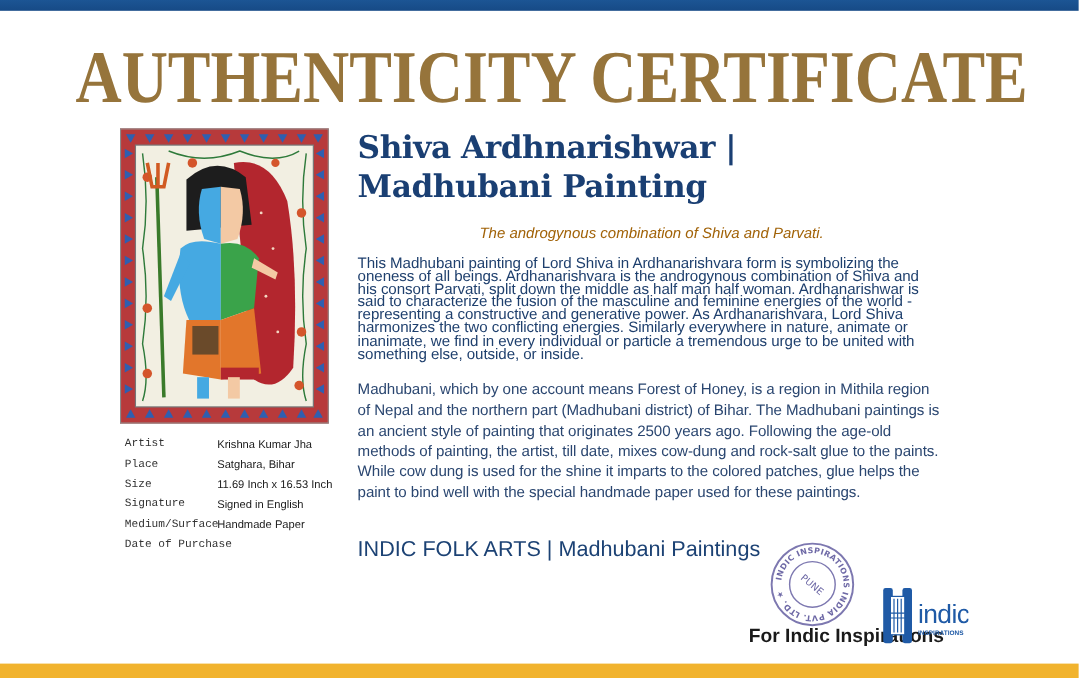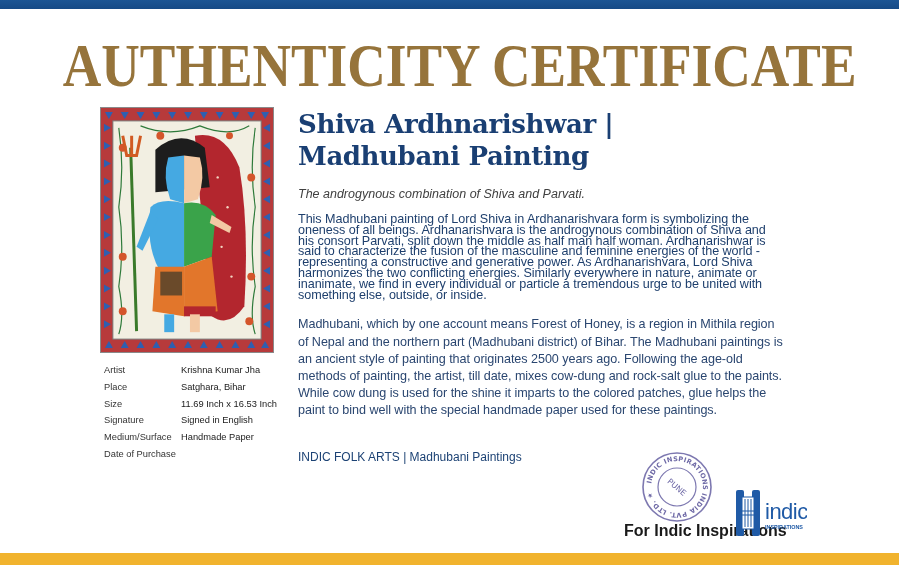--- a/index.html
+++ b/index.html
@@ -39,60 +39,61 @@
     .painting svg { display: block; width: 100%; height: 100%; }
 
     
     .details {
       position: absolute; left: 104px; top: 362px; width: 190px;
       font-family: "Liberation Sans", sans-serif;
       font-size: 9.3px; line-height: 16.8px;
       color: #222;
     }
     .detail-row { display: flex; }
-    .detail-label { width: 77px; color: #333; }
+    .detail-label { width: 77px; color: #333; font-family: Liberation Mono, monospace; }
     .detail-value { font-weight: normal; color: #1a1a1a; white-space: nowrap; }
 
     
     .main { position: absolute; left: 298px; top: 108px; width: 490px; }
     .product-title {
       font-family: "DejaVu Serif", serif;
       font-weight: bold;
       font-size: 26px; line-height: 32px;
       color: #1a3f73;
       letter-spacing: -0.4px;
       width: 460px;
     }
     .subtitle {
       margin-top: 14px;
       font-family: "Liberation Sans", sans-serif;
       font-style: italic;
       font-size: 12.5px; line-height: 16px;
-      color: #404040;
+      color: #a16207;
+      text-align: center;
     }
     .para1 {
       margin-top: 12px;
       font-family: "Liberation Sans", sans-serif;
       font-size: 12.6px; line-height: 10.8px;
       color: #1e3f6d;
       width: 486px;
       letter-spacing: -0.05px;
     }
     .para2 {
       margin-top: 16px;
       font-family: "Liberation Sans", sans-serif;
       font-size: 12.6px; line-height: 17.2px;
       color: #2a4670;
       width: 488px;
       letter-spacing: -0.05px;
     }
     .folk-arts {
       position: absolute; left: 298px; top: 449px;
       font-family: "Liberation Sans", sans-serif;
-      font-size: 12px; line-height: 16px;
+      font-size: 18px; line-height: 16px;
       color: #1c4274;
       font-weight: normal;
     }
     
     .stamp {
       position: absolute; left: 641px; top: 451px; width: 72px; height: 72px;
     }
     .for-indic {
       position: absolute; left: 624px; top: 524px;
       font-family: "Liberation Sans", sans-serif;

